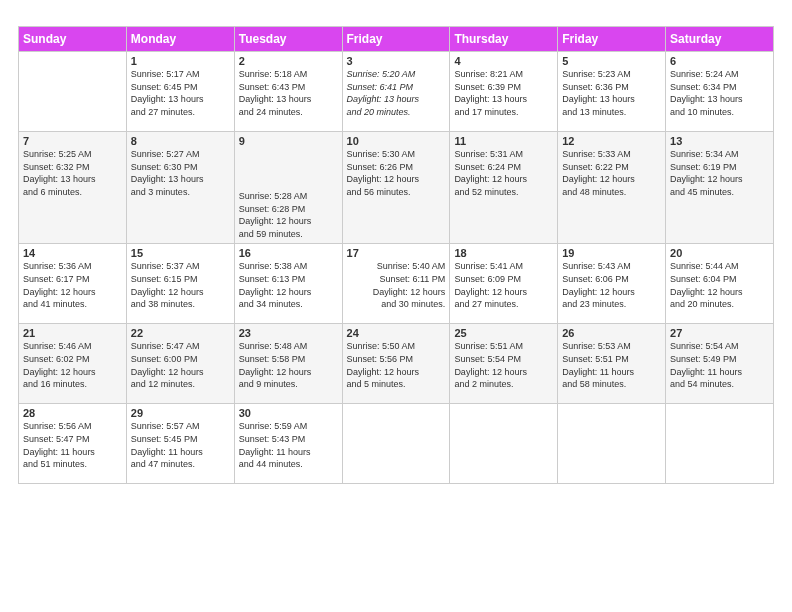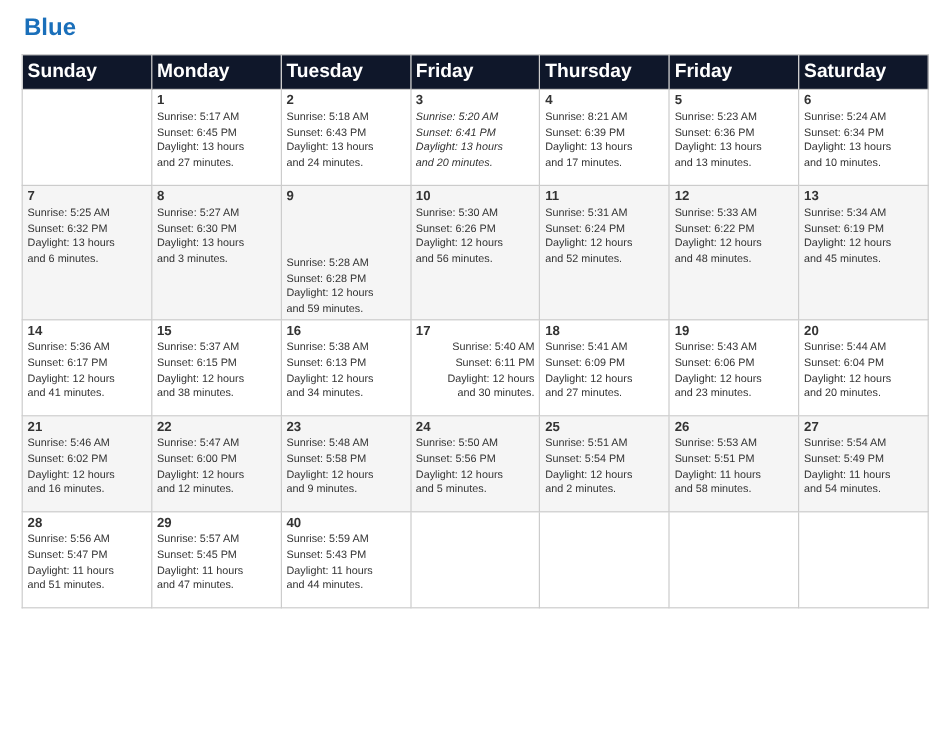--- a/index.html
+++ b/index.html
@@ -50,23 +50,23 @@
     .location {
       font-size: 14px;
       color: #555;
     }
     table {
       width: 100%;
       border-collapse: collapse;
       table-layout: fixed;
     }
     thead tr th {
-      background-color: #0f172a;
+      background-color: #d946ef;
       color: #fff;
-      font-size: 16px;
+      font-size: 12px;
       padding: 5px 4px;
       text-align: left;
       font-weight: bold;
       border: 1px solid #ccc;
     }
     tbody tr td {
       border: 1px solid #ccc;
       vertical-align: top;
       padding: 3px 4px;
       font-size: 9.5px;
@@ -91,21 +91,20 @@
       color: #333;
     }
   </style>
 </head>
 <body>
 
 <div class="container">
   <div class="header-row">
     <div class="logo">
       <div>
-        <div style="font-size:20px;font-weight:bold;color:#1a6fba;margin-top:-4px;margin-left:2px;">Blue</div>
       </div>
     </div>
     <div class="title-block">
       <div class="month-title"></div>
       <div class="location"></div>
     </div>
   </div>
 
   <table>
     <thead>
@@ -327,21 +326,21 @@
 and 51 minutes.</div>
           </td>
           <td>
             <span class="day-num">29</span>
             <div class="cell-content" style="white-space: pre-line;">Sunrise: 5:57 AM
 Sunset: 5:45 PM
 Daylight: 11 hours
 and 47 minutes.</div>
           </td>
           <td>
-            <span class="day-num">40</span>
+            <span class="day-num">30</span>
             <div class="cell-content" style="white-space: pre-line;">Sunrise: 5:59 AM
 Sunset: 5:43 PM
 Daylight: 11 hours
 and 44 minutes.</div>
           </td>
           <td></td>
           <td></td>
           <td></td>
           <td></td>
         </tr>

